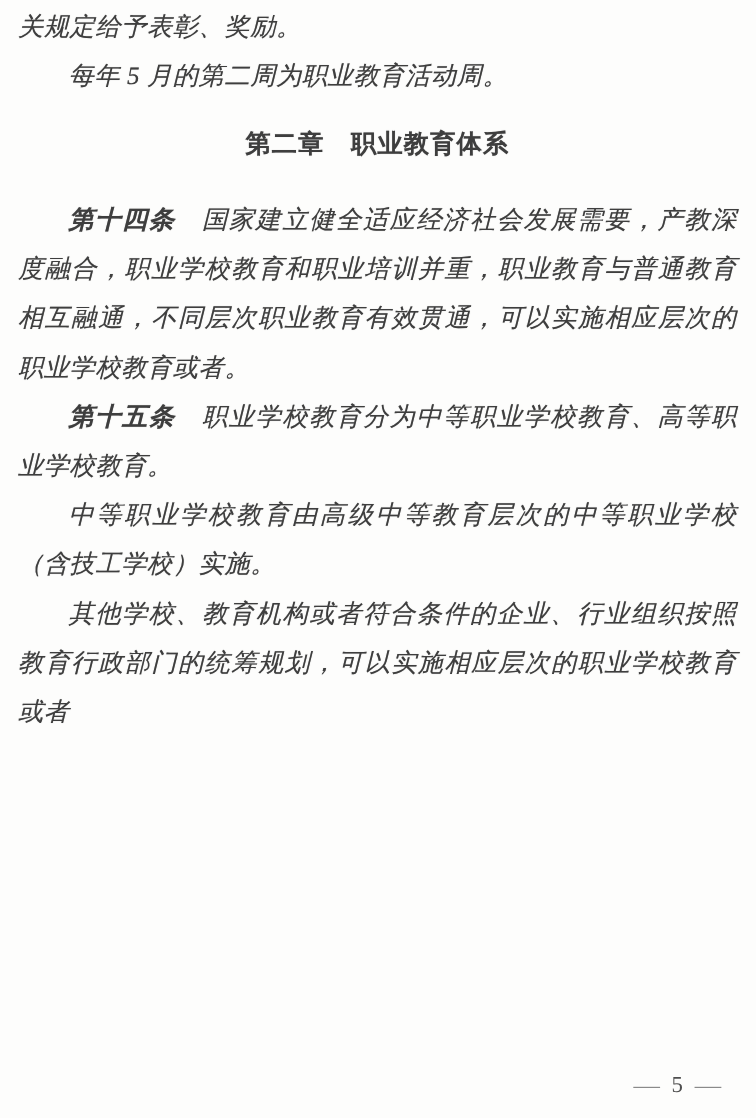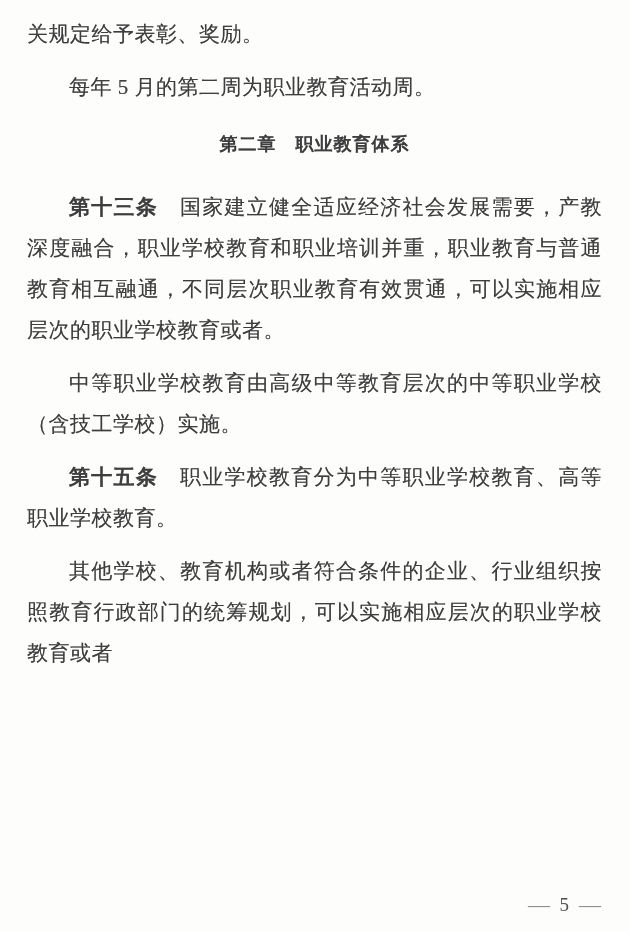--- a/index.html
+++ b/index.html
@@ -21,33 +21,34 @@
     right: 16px;
     color: #3e3e3e;
     font-size: 21px;
     line-height: 41px;
     text-align: justify;
     text-justify: inter-character;
     letter-spacing: 0.5px;
     text-shadow: 0 0 0.6px rgba(70,70,70,0.55);
   }
   .para {
-    margin: 12px;
+    margin: 0;
     text-indent: 2em;
+    font-style: italic;
   }
   .para.no-indent {
     text-indent: 0;
   }
   .lead {
     font-weight: bold;
     margin-right: 1.05em;
   }
   .chapter-heading {
     margin: 16px 0 22px 0;
-    font-size: 18px;
+    font-size: 21px;
     font-weight: bold;
     text-align: center;
     text-indent: 0;
     line-height: 41px;
     letter-spacing: 1px;
   }
   .page-number {
     position: absolute;
     top: 893px;
     right: 30px;
@@ -73,26 +74,26 @@
 
 <main class="page">
 
   <p class="para no-indent"><span>关规定给予表彰、奖励。</span></p>
 
   <p class="para"><span>每年 5 月的第二周为职业教育活动周。</span></p>
 
 
   <h2 class="chapter-heading">第二章　职业教育体系</h2>
 
-  <p class="para"><span class="lead">第十三条</span><span>国家建立健全适应经济社会发展需要，产教深度融合，职业学校教育和职业培训并重，职业教育与普通教育相互融通，不同层次职业教育有效贯通，可以实施相应层次的职业学校教育或者。</span></p>
+  <p class="para"><span class="lead">第十四条</span><span>国家建立健全适应经济社会发展需要，产教深度融合，职业学校教育和职业培训并重，职业教育与普通教育相互融通，不同层次职业教育有效贯通，可以实施相应层次的职业学校教育或者。</span></p>
 
 
+  <p class="para"><span class="lead">第十五条</span><span>职业学校教育分为中等职业学校教育、高等职业学校教育。</span></p>
+
   <p class="para"><span>中等职业学校教育由高级中等教育层次的中等职业学校（含技工学校）实施。</span></p>
-
-  <p class="para"><span class="lead">第十五条</span><span>职业学校教育分为中等职业学校教育、高等职业学校教育。</span></p>
 
 
   <p class="para"><span>其他学校、教育机构或者符合条件的企业、行业组织按照教育行政部门的统筹规划，可以实施相应层次的职业学校教育或者</span></p>
 
 </main>
 
 <div class="page-number">
   <span class="dash">—</span>
   <span class="num">5</span>
   <span class="dash">—</span>

